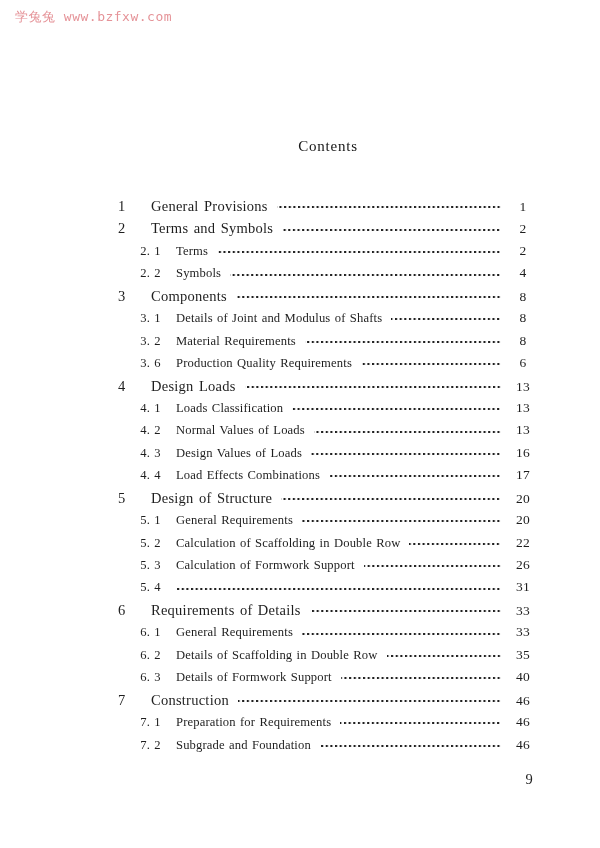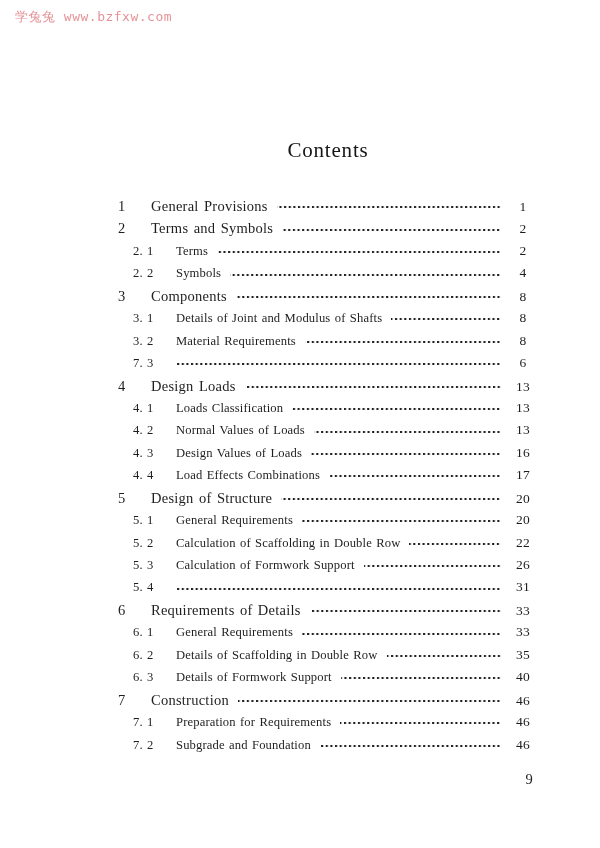--- a/index.html
+++ b/index.html
@@ -25,42 +25,42 @@
     letter-spacing: 0.5px;
     white-space: nowrap;
   }
   .title {
     position: absolute;
     left: 118px;
     top: 138px;
     width: 420px;
     margin: 0;
     text-align: center;
-    font-size: 21px;
+    font-size: 15px;
     font-weight: normal;
     letter-spacing: 0.8px;
     color: #161616;
   }
   .toc {
     position: absolute;
     left: 118px;
     top: 198px;
     width: 420px;
   }
   .row {
     display: flex;
     align-items: baseline;
     height: 22.45px;
     white-space: nowrap;
   }
   .row.l1 { font-size: 14.5px; letter-spacing: 0.25px; word-spacing: 1.5px; }
   .row.l2 { padding-left: 15px; font-size: 12.6px; letter-spacing: 0.15px; word-spacing: 1px; }
   .num { flex: 0 0 auto; }
   .row.l1 .num { width: 25px; }
-  .row.l2 .num { width: 35px; }
+  .row.l2 .num { width: 35px; text-align: center; }
   .t { flex: 0 0 auto; margin-left: 8px; }
   .leader {
     flex: 1 1 auto;
     height: 4px;
     margin: 0 7px 0 9px;
     align-self: center;
     position: relative;
     top: -2px;
     background-image: radial-gradient(circle at 2px 2px, #1f1f1f 1.08px, rgba(0,0,0,0) 1.45px);
     background-size: 4.65px 4px;
@@ -134,21 +134,22 @@
   </div>
 
   <div class="row l2">
     <span class="num">3. 2</span>
     <span class="t">Material Requirements</span>
     <span class="leader"></span>
     <span class="pg">8</span>
   </div>
 
   <div class="row l2">
-    <span class="num">7. 3</span>
+    <span class="num">3. 6</span>
+    <span class="t">Production Quality Requirements</span>
     <span class="leader"></span>
     <span class="pg">6</span>
   </div>
 
   <div class="row l1">
     <span class="num">4</span>
     <span class="t">Design Loads</span>
     <span class="leader"></span>
     <span class="pg">13</span>
   </div>

